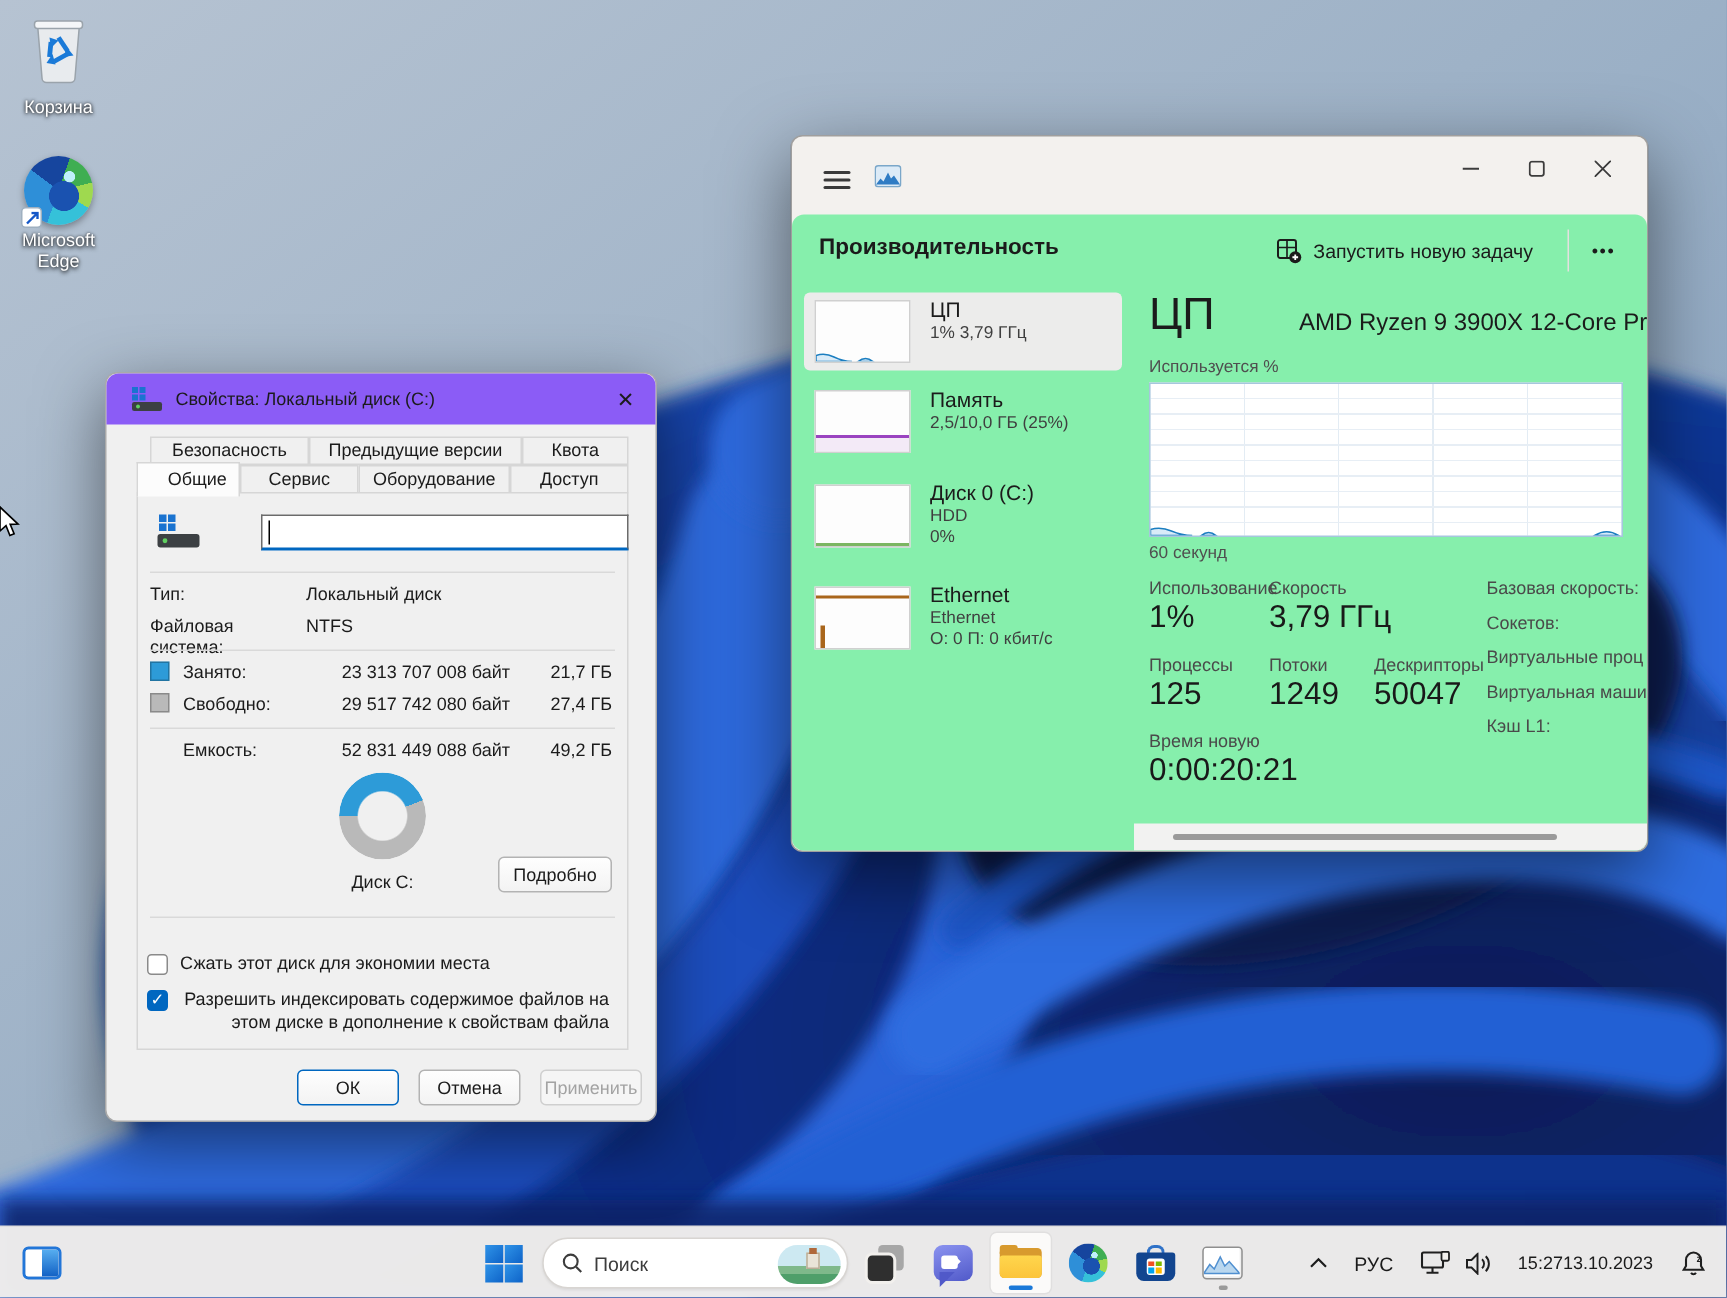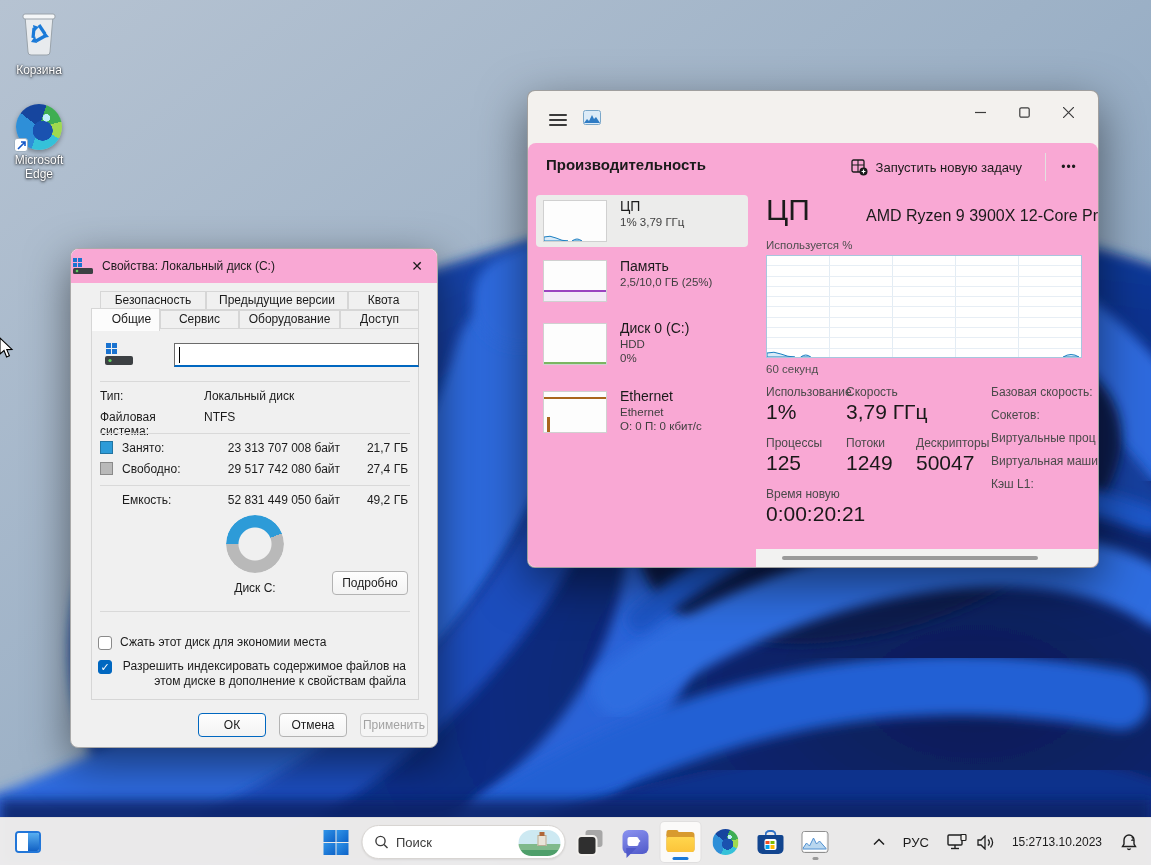--- a/index.html
+++ b/index.html
@@ -20,21 +20,21 @@
       conic-gradient(from 120deg, #35c1d9 0 22%, #2e8fd8 22% 52%, #16459e 52% 72%, #3fae52 72% 88%, #9fd94f 88% 100%);
     box-shadow:0 2px 5px rgba(0,0,0,.35); }
   .shortcut-badge { position:absolute; left:-2px; bottom:-2px; width:14px; height:14px; background:#fff; border-radius:3px; border:1px solid #9fb0c0; display:flex; align-items:center; justify-content:center; }
 
   
   .cursor { position:absolute; left:-2px; top:337px; z-index:60; }
 
   
   .dialog { position:absolute; left:70px; top:248px; width:368px; height:500px; background:#f0f0f0;
     border:1px solid #a9a9a9; border-radius:8px; box-shadow:0 14px 44px rgba(0,0,0,.5); z-index:20; font-size:12px; color:#1b1b1b; }
-  .dlg-titlebar { height:34px; background:#f9a8d4; border-radius:8px 8px 0 0; display:flex; align-items:center; padding:0 1px; }
+  .dlg-titlebar { height:34px; background:#8b5cf6; border-radius:8px 8px 0 0; display:flex; align-items:center; padding:0 16px; }
   .dlg-title { margin-left:8px; font-size:12px; }
   .dlg-close { position:absolute; right:10px; top:7px; width:20px; height:20px; display:flex; align-items:center; justify-content:center; font-size:14px; color:#1b1b1b; cursor:default; }
   .tabs { position:absolute; left:20px; top:42px; width:328px; }
   .tabrow { display:flex; }
   .tab { background:#f0f0f0; border:1px solid #d6d6d6; height:19px; line-height:17px; text-align:center; font-size:12px; color:#1b1b1b; }
   .tr1 { margin-left:9px; width:319px; }
   .t-sec{width:106px;} .t-prev{width:142px;} .t-quota{width:71px;}
   .t-gen{width:69px;padding-left:12px;} .t-serv{width:79px;} .t-hw{width:101px;} .t-acc{width:79px;}
   .tab.active { background:#fcfcfc; height:23px; margin-top:-2px; border-bottom:none; position:relative; z-index:3; line-height:21px; }
   .pane { position:absolute; left:20px; top:80px; width:328px; height:372px; border:1px solid #d6d6d6; background:#f0f0f0; margin-top:-1px; }
@@ -63,21 +63,21 @@
   .btn-apply { color:#a3a3a3; background:#f5f5f5; border-color:#cfcfcf; }
 
   
   .tm { position:absolute; left:527px; top:90px; width:572px; height:478px; background:#f3f1ee; border:1px solid rgba(60,60,60,.45); border-radius:8px; box-shadow:0 16px 48px rgba(0,0,0,.5); z-index:15; color:#1b1b1b; }
   .tm-titlebar { position:absolute; left:0; top:0; right:0; height:52px; }
   .hamburger { position:absolute; left:16px; top:18px; width:28px; height:18px; padding:2px 5px; }
   .hamburger i { display:block; height:2px; background:#3a3a3a; margin:3px 0; border-radius:1px; }
   .tm-appicon { position:absolute; left:55px; top:19px; }
   .tm-controls { position:absolute; right:8px; top:6px; display:flex; }
   .wbtn { width:44px; height:30px; display:flex; align-items:center; justify-content:center; color:#3c3c3c; font-size:13px; }
-  .tm-content { position:absolute; left:0; right:0; top:52px; bottom:0; background:#f9a8d4; border-radius:8px 8px 8px 8px; overflow:hidden; }
+  .tm-content { position:absolute; left:0; right:0; top:52px; bottom:0; background:#86efac; border-radius:8px 8px 8px 8px; overflow:hidden; }
   .tm-header-title { position:absolute; left:18px; top:13px; font-size:15px; font-weight:700; }
   .run-task { position:absolute; right:66px; top:8px; height:32px; display:flex; align-items:center; gap:8px; padding:0 10px; border-radius:4px; font-size:13px; }
   .tm-div { position:absolute; right:52px; top:10px; width:1px; height:28px; background:#e3e1df; }
   .more-btn { position:absolute; right:10px; top:8px; width:38px; height:32px; display:flex; align-items:center; justify-content:center; font-size:12px; letter-spacing:1px; color:#1b1b1b; }
 
   .sb-item { position:absolute; left:8px; width:212px; border-radius:4px; }
   .sb-item.selected { background:#ececeb; }
   .thumb { position:absolute; left:7px; top:5px; width:64px; height:42px; background:#fdfdfd; border:1px solid #d0d0d0; overflow:hidden; }
   .sb-text { position:absolute; left:84px; top:3px; }
   .sb-title { font-size:14px; }
@@ -287,21 +287,21 @@
         <span>Свободно:</span>
         <span class="bytes">29 517 742 080 байт</span>
         <span class="gsize">27,4 ГБ</span>
       </div>
 
       <div class="sep" style="top:156px"></div>
 
       <div class="row" style="top:164px">
         <span class="swatch" style="visibility:hidden"></span>
         <span>Емкость:</span>
-        <span class="bytes">52 831 449 050 байт</span>
+        <span class="bytes">52 831 449 088 байт</span>
         <span class="gsize">49,2 ГБ</span>
       </div>
 
       <div class="donut" style="background: conic-gradient(from 270deg, rgb(45, 155, 216) 0deg, rgb(45, 155, 216) 158.4deg, rgb(185, 185, 185) 158.4deg, rgb(185, 185, 185) 360deg);"></div>
       <div class="disk-caption">Диск C:</div>
       <button class="btn details-btn">Подробно</button>
 
       <div class="sep" style="top:282px"></div>
 
       <div class="cbrow" style="top:306px">

